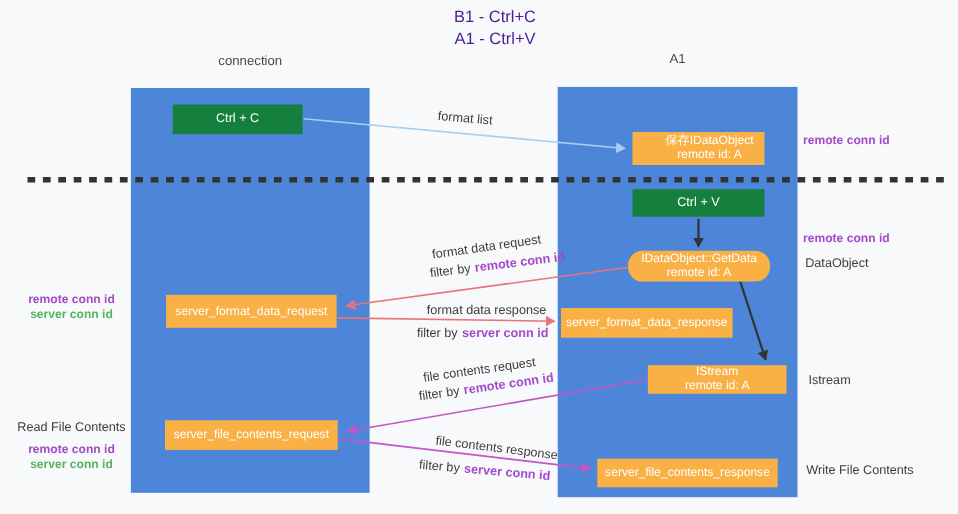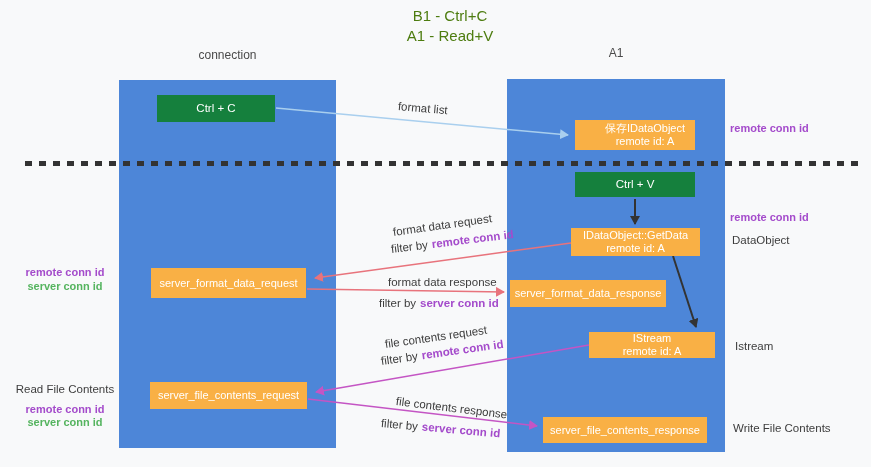--- a/index.html
+++ b/index.html
@@ -10,21 +10,21 @@
     background: #f8f9fa;
     font-family: "Liberation Sans", sans-serif;
     overflow: hidden;
   }
   .abs { position: absolute; }
 
   
   .title {
     left: 300px; top: 6px; width: 300px;
     text-align: center; font-size: 15px; line-height: 20px;
-    color: #4d7c0f;
+    color: #4c1d95;
   }
 
   
   .ll-header {
     text-align: center; font-size: 12px; line-height: 14px; color: #4a4a4a;
   }
   .ll-header.b1 { left: 119px; top: 48px; width: 217px; }
   .ll-header.a1 { left: 507px; top: 46px; width: 218px; }
 
   
@@ -42,21 +42,21 @@
     align-items: center; justify-content: center;
     color: #ffffff; font-size: 11px; line-height: 13px;
     text-align: center; white-space: nowrap;
   }
   .node.green  { background: #15803d; }
   .node.orange { background: #f9b045; }
 
   .n-ctrl-c   { left: 157px; top:  95px; width: 118px; height: 27px; font-size: 11.5px; }
   .n-save     { left: 575px; top: 120px; width: 120px; height: 30px; padding-left: 20px; }
   .n-ctrl-v   { left: 575px; top: 172px; width: 120px; height: 25px; font-size: 11.5px; }
-  .n-getdata  { left: 571px; top: 228px; width: 129px; height: 28px; }
+  .n-getdata  { left: 571px; top: 228px; width: 129px; height: 28px; border-radius: 13px; }
   .n-sfdreq   { left: 151px; top: 268px; width: 155px; height: 30px; }
   .n-sfdresp  { left: 510px; top: 280px; width: 156px; height: 27px; }
   .n-istream  { left: 589px; top: 332px; width: 126px; height: 26px; }
   .n-sfcreq   { left: 150px; top: 382px; width: 157px; height: 27px; }
   .n-sfcresp  { left: 543px; top: 417px; width: 164px; height: 26px; }
 
   
   .wire-label {
     z-index: 4; font-size: 11.5px; color: #3d3d3d; white-space: nowrap;
     transform-origin: left center;
@@ -95,21 +95,21 @@
   .left-ids .purple, .left-read .purple { color: #a44bcb; font-weight: bold; }
   .left-ids .green,  .left-read .green  { color: #55b45f; font-weight: bold; }
 </style>
 </head>
 <body>
 
 <div id="stage">
 
   <div class="abs title">
     <div>B1 - Ctrl+C</div>
-    <div>A1 - Read+V</div>
+    <div>A1 - Ctrl+V</div>
   </div>
 
   <div class="abs ll-header b1">
     <div>connection</div>
   </div>
   <div class="abs ll-header a1">
     <div>A1</div>
   </div>
 
   <div class="abs column b1"></div>

